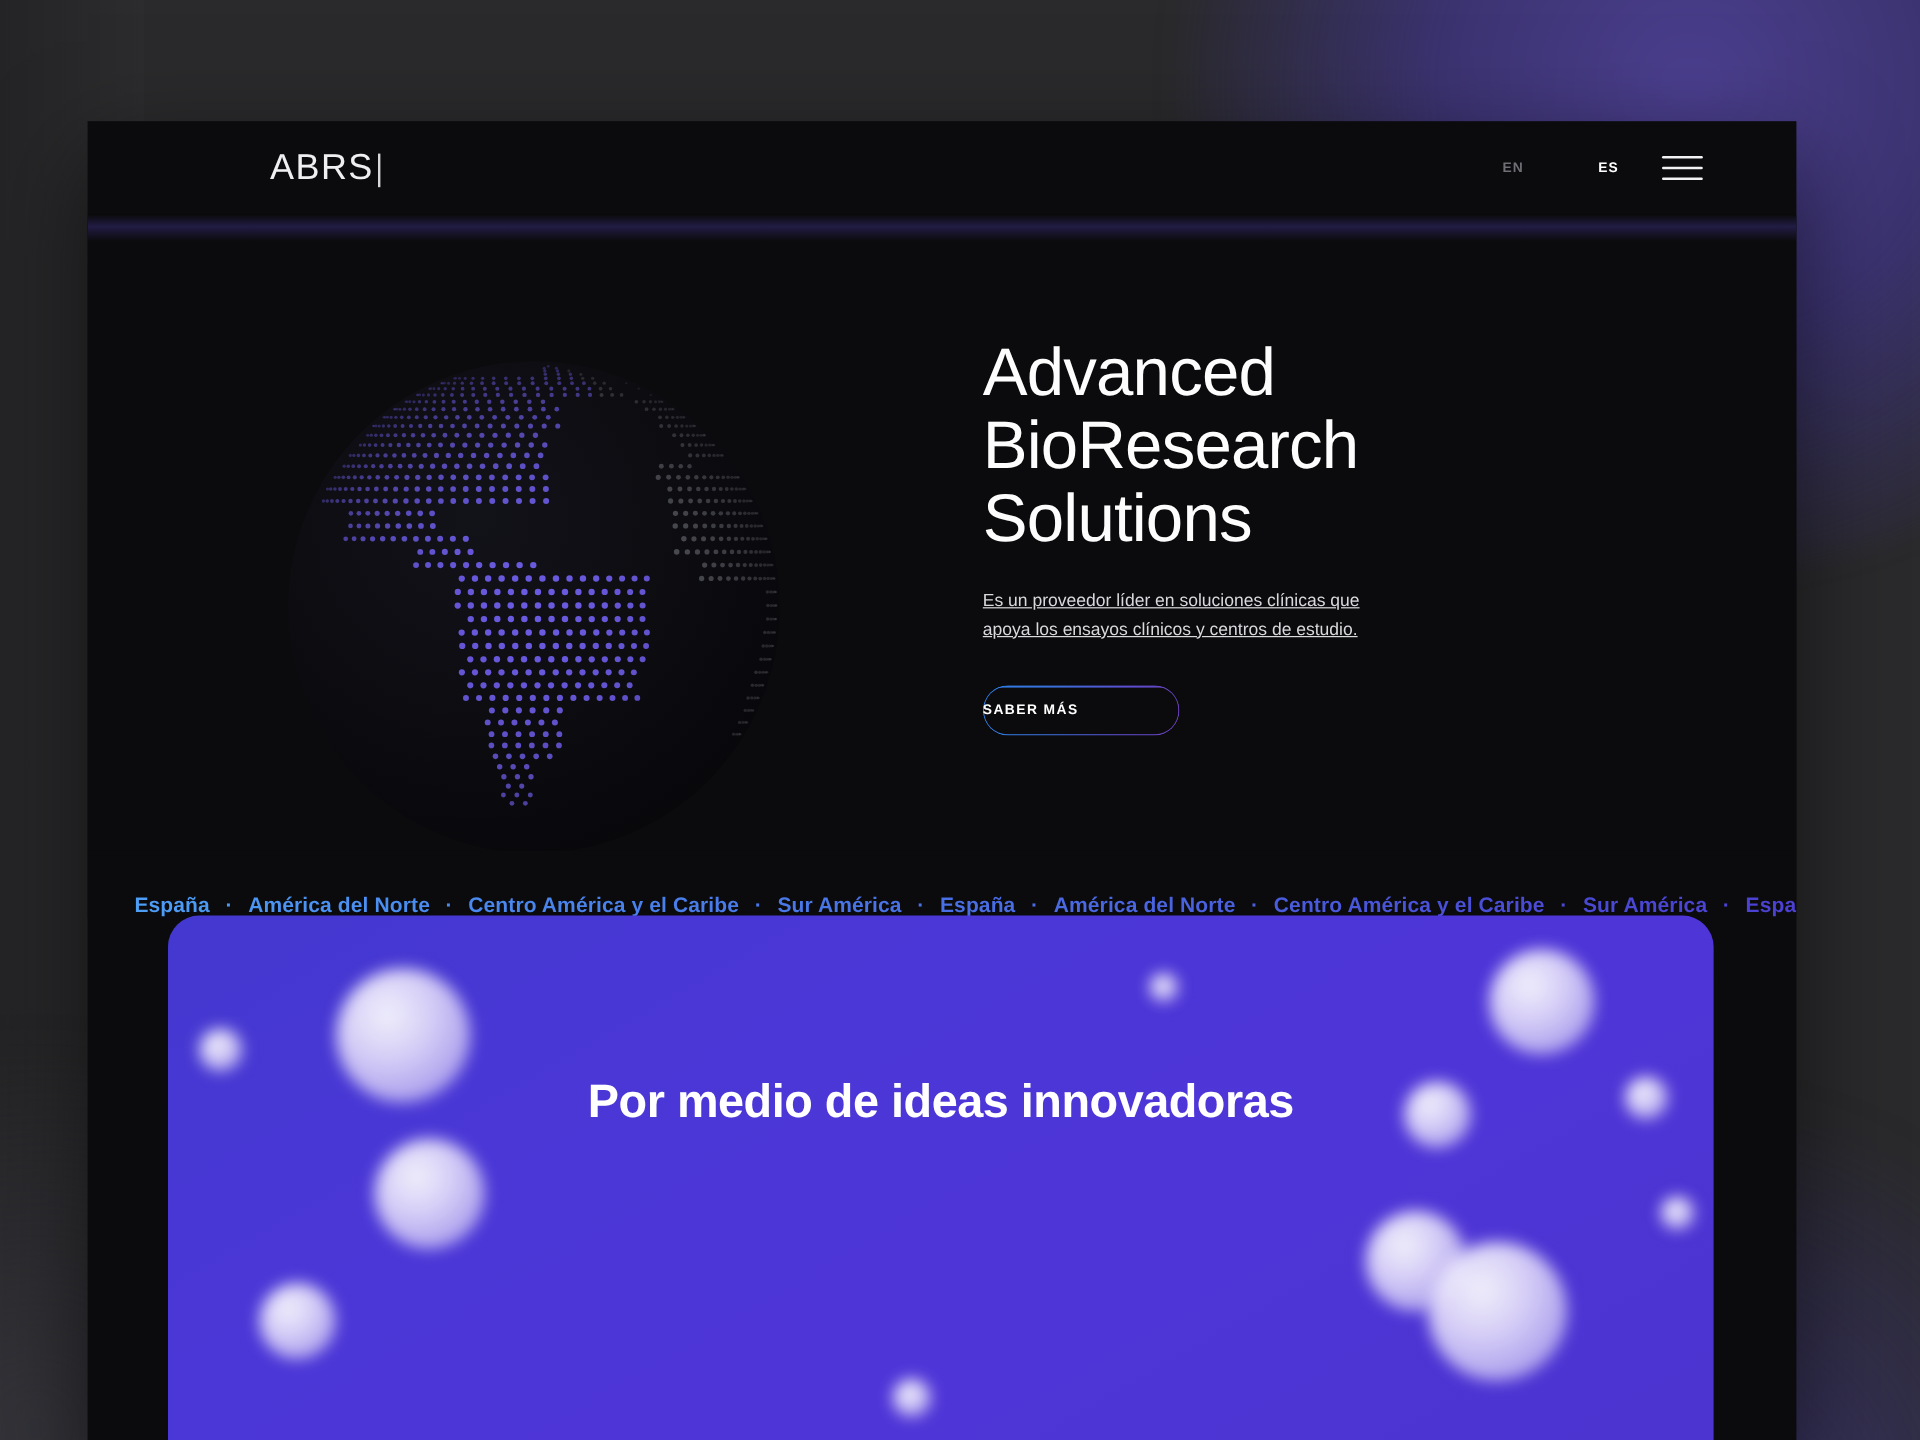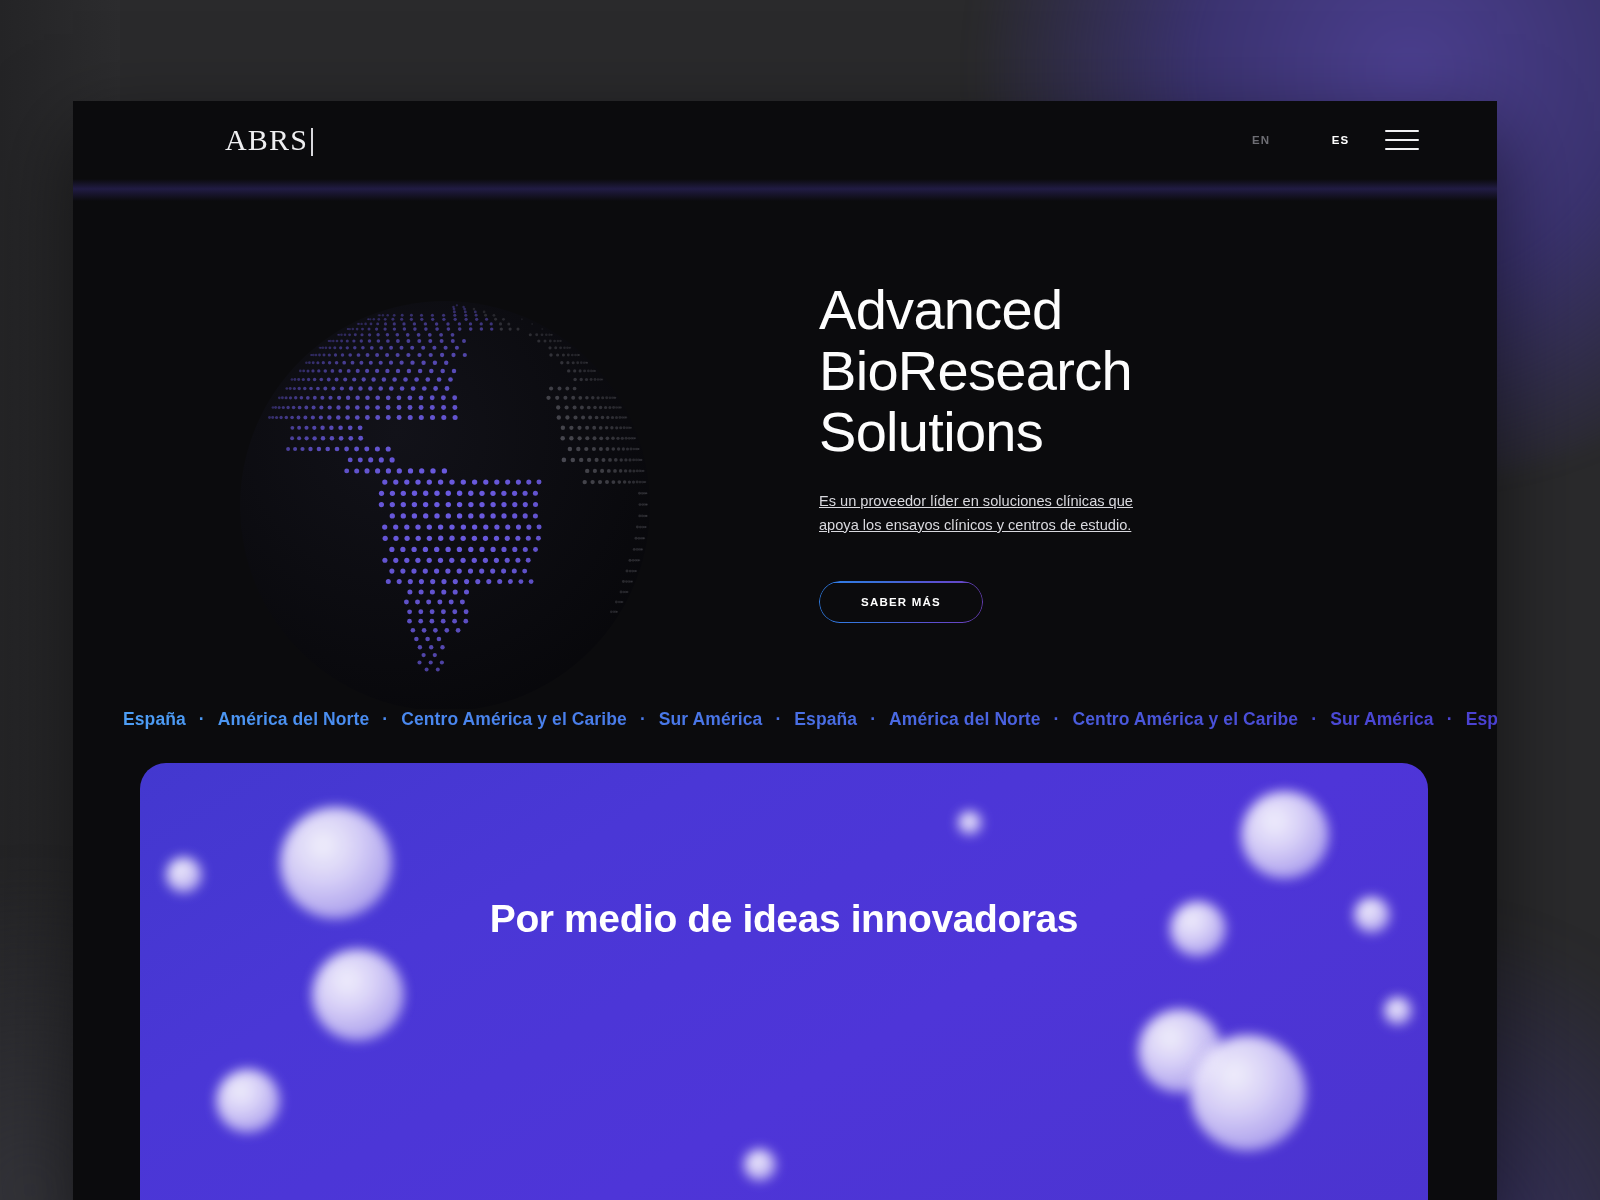--- a/index.html
+++ b/index.html
@@ -51,21 +51,21 @@
 
   
   .header{
     position:absolute; top:0; left:0; right:0; height:78px;
     display:flex; align-items:center; justify-content:space-between;
     padding:0 78px 0 152px;
     z-index:6;
   }
   .logo{
     color:#efeff1;
-    font-family:Liberation Serif, serif;
+    font-family:Liberation Sans, sans-serif;
     font-size:30px;
     letter-spacing:1.2px;
     display:flex; align-items:flex-end;
     line-height:1;
   }
   .logo-caret{
     display:inline-block;
     width:2px; height:28px;
     background:#d8d8dc;
     margin-left:3px;
@@ -120,23 +120,23 @@
   .hero-sub{
     margin-top:28px;
     color:#d9d9de;
     font-size:14.6px;
     line-height:1.62;
     max-width:350px;
     white-space:pre-line;
     text-decoration:underline;
   }
   .cta{
-    margin-top:44px;
+    margin-top:34px;
     position:relative;
-    display:inline-flex; align-items:center; justify-content:center;
+    display:inline-flex; align-items:center; justify-content:flex-start;
     width:164px; height:42px;
     border-radius:21px;
     background:#0b0b0d;
     cursor:pointer;
   }
   .cta::before{
     content:"";
     position:absolute; inset:0;
     border-radius:21px;
     padding:1.4px;
@@ -147,22 +147,22 @@
     mask-composite:exclude;
   }
   .cta-label{
     position:relative;
     color:#ffffff; font-size:11.5px; font-weight:bold; letter-spacing:1.2px;
   }
 
   
   .marquee{
     position:absolute; top:608px; left:0; right:0; height:56px;
-    display:flex; align-items:flex-start;
-    padding-left:50px;
+    display:flex; align-items:flex-end;
+    padding-left:39px;
     overflow:hidden;
     background:#0b0b0d;
   }
   .marquee-track{
     display:flex; align-items:center; gap:0;
     white-space:nowrap;
     background:linear-gradient(90deg,#4d9ef5 0%, #4a8bf0 18%, #4977e8 40%, #4a63e0 62%, #4a4cd6 82%, #4b3fd2 100%);
     -webkit-background-clip:text; background-clip:text;
     color:transparent;
     font-size:17.5px; font-weight:bold; letter-spacing:.1px;

